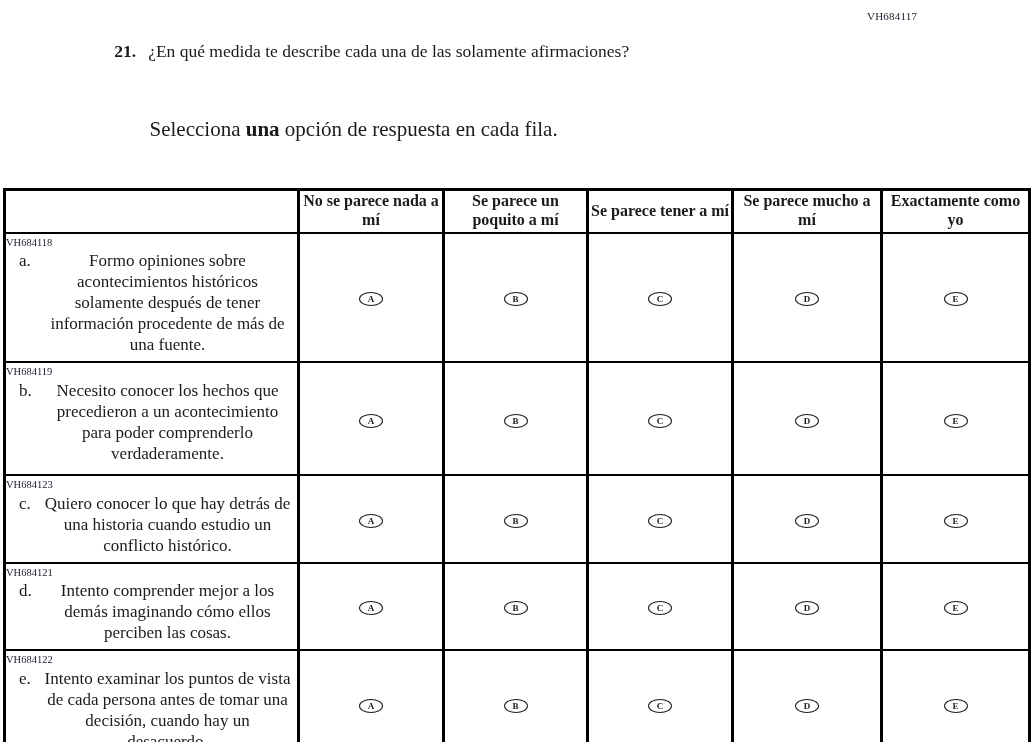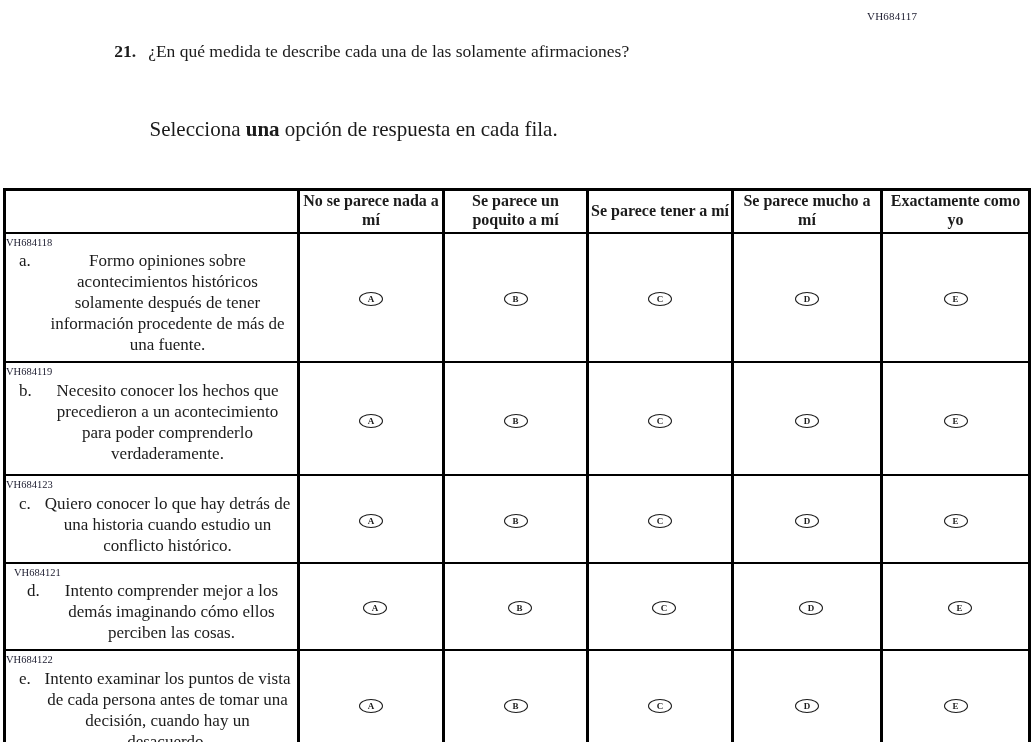--- a/index.html
+++ b/index.html
@@ -84,21 +84,21 @@
     font-weight: bold;
     line-height: 12px;
     text-align: center;
     cursor: pointer;
     user-select: none;
   }
 
   tr.row-a td { height: 125px; }
   tr.row-b td { height: 113px; }
   tr.row-c td { height: 80px; }
-  tr.row-d td { height: 85px; padding-left: 8px; }
+  tr.row-d td { height: 85px; }
   tr.row-e td { height: 105px; }
 </style>
 </head>
 <body>
 
 <div class="page">
 
   <div class="top-code">VH684117</div>
 
   <div class="question-block">

